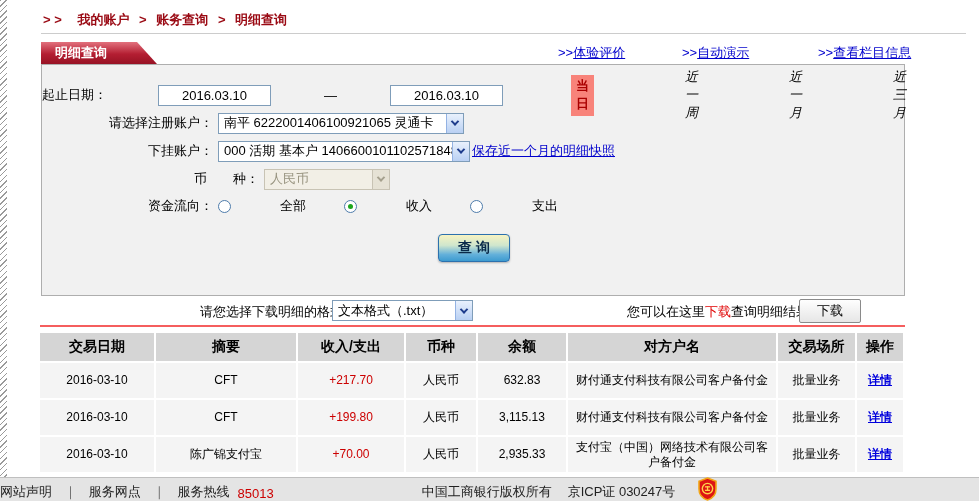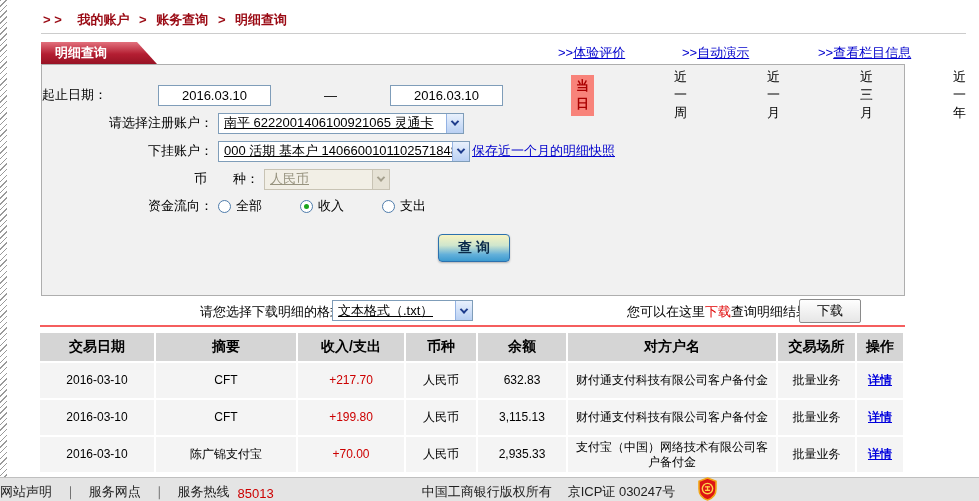--- a/index.html
+++ b/index.html
@@ -28,37 +28,37 @@
     background:#f1f1f1; border:1px solid #aeaeae; }
 
   .frow { position:absolute; left:0; width:100%; height:22px; display:flex; align-items:center; }
   .r1 { top:19px;gap:46px; } .r2 { top:47px; } .r3 { top:75px; } .r4 { top:103px;padding-left:46px; } .r5 { top:130px; }
   .flabel { width:171px; text-align:right; margin-right:5px; white-space:nowrap; }
 
   .tinput { width:113px; height:21px; border:1px solid #7f9db9; background:#fff; text-align:center;
     font-size:13px; font-family:"Liberation Sans",sans-serif; }
   .dash { margin:0 7px; }
   .badge-active { margin-left:22px; padding:2px 5px 3px; background:#f8837a; color:#aa0000; font-weight:bold; cursor:pointer; }
-  .qr { margin-left:34px; cursor:pointer; }
+  .qr { margin-left:45px; cursor:pointer;font-style:italic; }
 
   .sel { display:flex; align-items:center; height:21px; border:1px solid #7f9db9; background:#fff; padding-left:5px; cursor:pointer; }
-  .sel .val { white-space:nowrap; overflow:hidden;text-decoration:underline; }
+  .sel .val { white-space:nowrap; overflow:hidden; }
   .sel .arrow { margin-left:auto; width:17px; height:19px; flex:none;
     background:linear-gradient(180deg,#e9f1fd 0%,#b9d0f3 100%); border-left:1px solid #93b2e3;
     display:flex; align-items:center; justify-content:center; }
   .chev { width:6px; height:6px; border-right:2px solid #1e3c8c; border-bottom:2px solid #1e3c8c;
     transform:rotate(45deg) translate(-1px,-1px); }
   .sel-account { width:246px; }
   .sel-sub { width:252px; }
   .sel-currency { width:126px; border-color:#c8c3b4; background:#f2efe6; color:#97937f; cursor:default; }
   .sel-currency .arrow { background:#e6e2d5; border-left:1px solid #c8c3b4; }
   .sel-currency .chev { border-color:#a5a08e; }
   .snap-link { margin-left:2px; color:#0000cc; text-decoration:underline; cursor:pointer; }
 
-  .radio-opt { display:flex; align-items:center; margin-right:38px; cursor:pointer; }
+  .radio-opt { display:flex; align-items:center; margin-right:38px; cursor:pointer;gap:44px; }
   .radio { width:13px; height:13px; border-radius:50%; border:1px solid #4e7cab; background:#fff;
     position:relative; margin-right:5px; flex:none; }
   .radio.checked::after { content:""; position:absolute; left:3px; top:3px; width:5px; height:5px;
     border-radius:50%; background:#1ca51c; }
 
   .query-btn { position:absolute; left:396px; top:169px; width:72px; height:28px;
     border:1px solid #2c71ae; border-radius:4px; font-weight:bold; font-size:14px; color:#0a2a4a;
     background:linear-gradient(180deg,#f7f3c2 0%,#cfe6cd 40%,#63b0da 75%,#3d9bd0 100%);
     cursor:pointer; box-shadow:0 1px 2px rgba(0,0,0,0.25); font-family:"Liberation Sans",sans-serif; }
 

